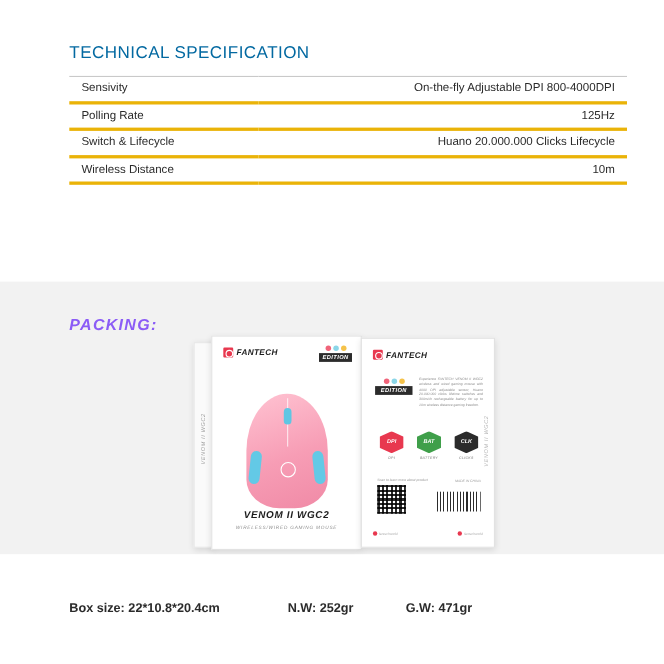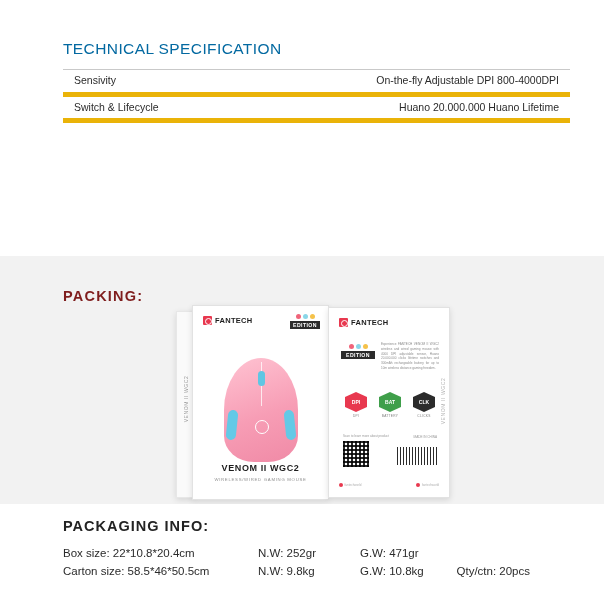--- a/index.html
+++ b/index.html
@@ -45,21 +45,21 @@
     width: 507px;
     border-collapse: collapse;
     font-size: 10.5px;
     color: #2b2b2b;
   }
   .spec-table tr {
     height: 21.5px;
   }
   .spec-table td {
     border-top: 1px solid #c9c9c9;
-    border-bottom: 5px solid #eab308;
+    border-bottom: 3px solid #eab308;
     padding: 0 8px;
     line-height: 21.5px;
     vertical-align: middle;
   }
   .spec-table td.label {
     text-align: left;
     padding-left: 11px;
   }
   .spec-table td.value {
     text-align: right;
@@ -74,35 +74,37 @@
     width: 604px;
     height: 248px;
     background: #f2f2f2;
   }
   .packing-title {
     position: absolute;
     left: 63px;
     top: 32px;
     font-size: 14.5px;
     letter-spacing: 1.2px;
-    color: #7f1d1d;
-    font-weight: bold;
+    color: #8b5cf6;
+    font-weight: bold;
+    font-style: italic;
   }
   
   .boxes {
     position: absolute;
     left: 176px;
     top: 49px;
     width: 285px;
     height: 195px;
   }
   .box {
     position: absolute;
     background: #ffffff;
     box-shadow: 0 2px 6px rgba(0,0,0,0.12);
+    font-style: italic;
   }
   .box-front {
     left: 16px;
     top: 0px;
     width: 135px;
     height: 193px;
     border: 1px solid #e2e2e2;
   }
   .box-back {
     left: 152px;
@@ -432,20 +434,21 @@
     position: absolute;
     left: 63px;
     top: 40px;
     width: 500px;
     font-size: 11.5px;
     color: #2b2b2b;
   }
   .info-grid table {
     border-collapse: collapse;
     width: 100%;
+    font-weight: bold;
   }
   .info-grid td {
     padding: 3px 0;
     vertical-align: top;
     white-space: nowrap;
   }
   .col-a { width: 215px; }
   .col-b { width: 120px; }
   .col-c { width: 110px; }
   .col-d { width: 120px; }
@@ -457,22 +460,30 @@
 
   <section class="spec-section">
     <div class="spec-title">TECHNICAL SPECIFICATION</div>
     <table class="spec-table">
       <tbody>
         <tr>
           <td class="label">Sensivity</td>
           <td class="value">On-the-fly Adjustable DPI 800-4000DPI</td>
         </tr>
         <tr>
+          <td class="label">Polling Rate</td>
+          <td class="value">125Hz</td>
+        </tr>
+        <tr>
           <td class="label">Switch &amp; Lifecycle</td>
-          <td class="value">Huano 20.000.000 Huano Lifetime</td>
+          <td class="value">Huano 20.000.000 Clicks Lifecycle</td>
+        </tr>
+        <tr>
+          <td class="label">Wireless Distance</td>
+          <td class="value">10m</td>
         </tr>
       </tbody>
     </table>
   </section>
 
   <section class="packing-section">
     <div class="packing-title">PACKING:</div>
 
     <div class="boxes">
 
@@ -558,34 +569,27 @@
         </div>
 
         <div class="back-spine-text">
           <div class="back-spine-inner">VENOM II WGC2</div>
         </div>
       </div>
     </div>
   </section>
 
   <section class="info-section">
-    <div class="info-title">PACKAGING INFO:</div>
     <div class="info-grid">
       <table>
         <tbody>
           <tr>
             <td class="col-a">Box size: 22*10.8*20.4cm</td>
             <td class="col-b">N.W: 252gr</td>
             <td class="col-c">G.W: 471gr</td>
             <td class="col-d"></td>
           </tr>
-          <tr>
-            <td class="col-a">Carton size: 58.5*46*50.5cm</td>
-            <td class="col-b">N.W: 9.8kg</td>
-            <td class="col-c">G.W: 10.8kg</td>
-            <td class="col-d">Qty/ctn: 20pcs</td>
-          </tr>
         </tbody>
       </table>
     </div>
   </section>
 
 </div>
 
 </body></html>

